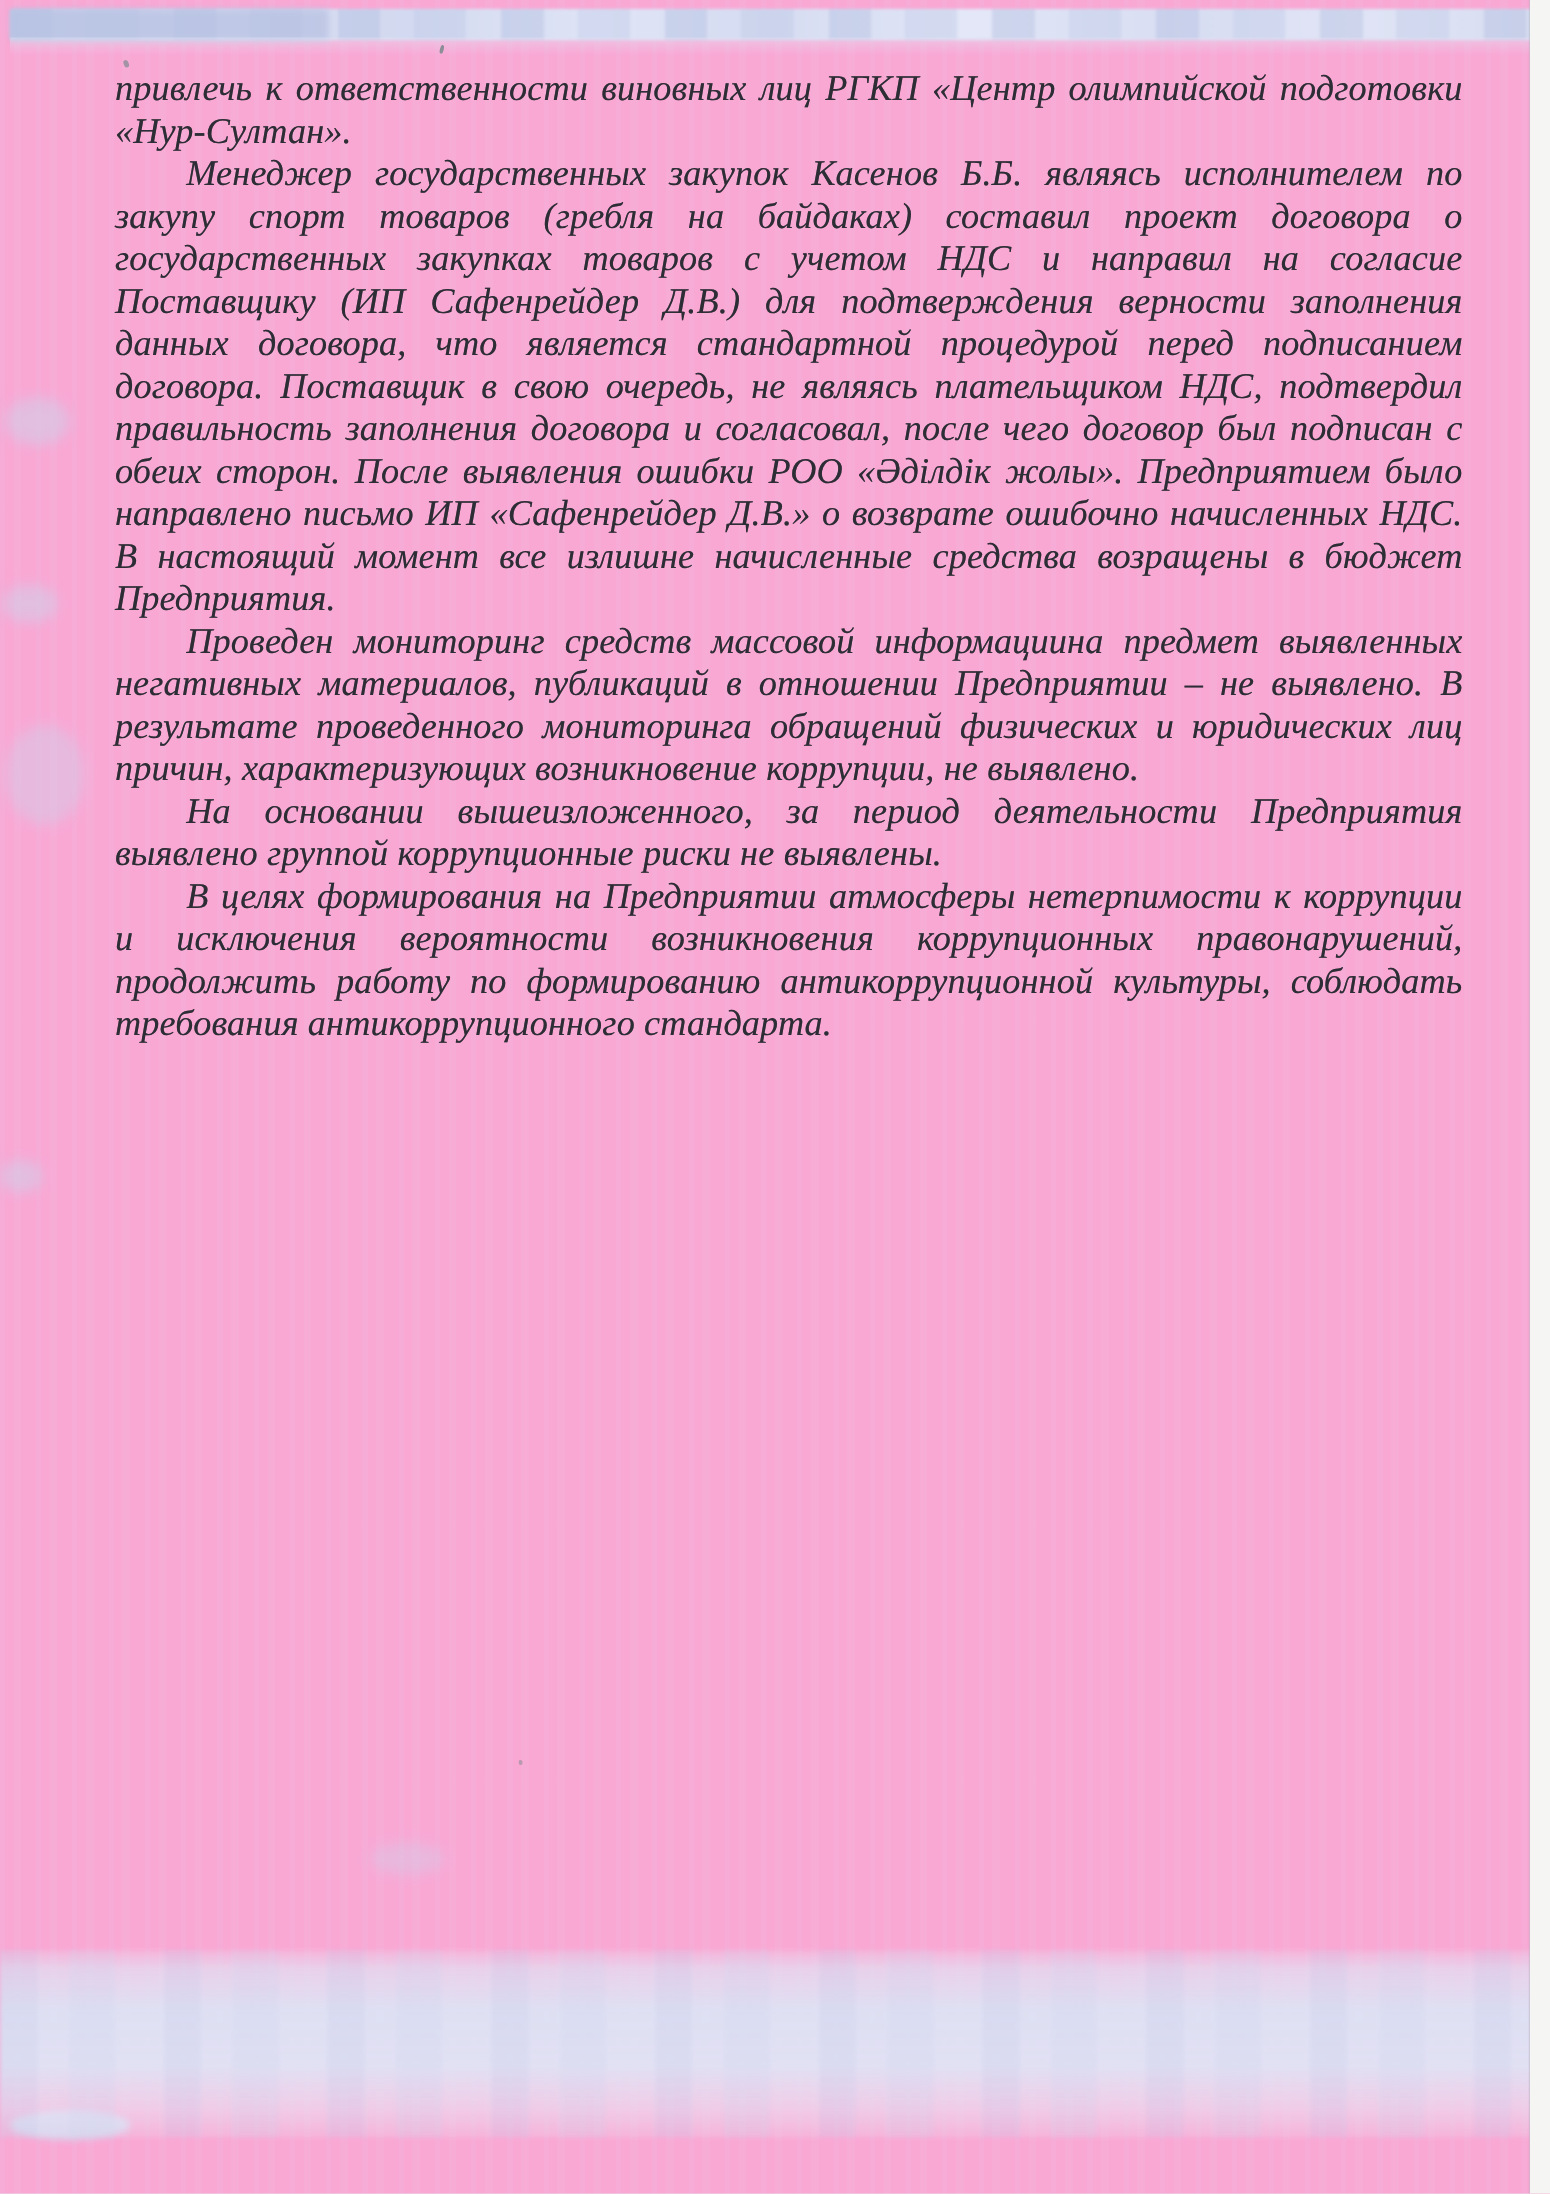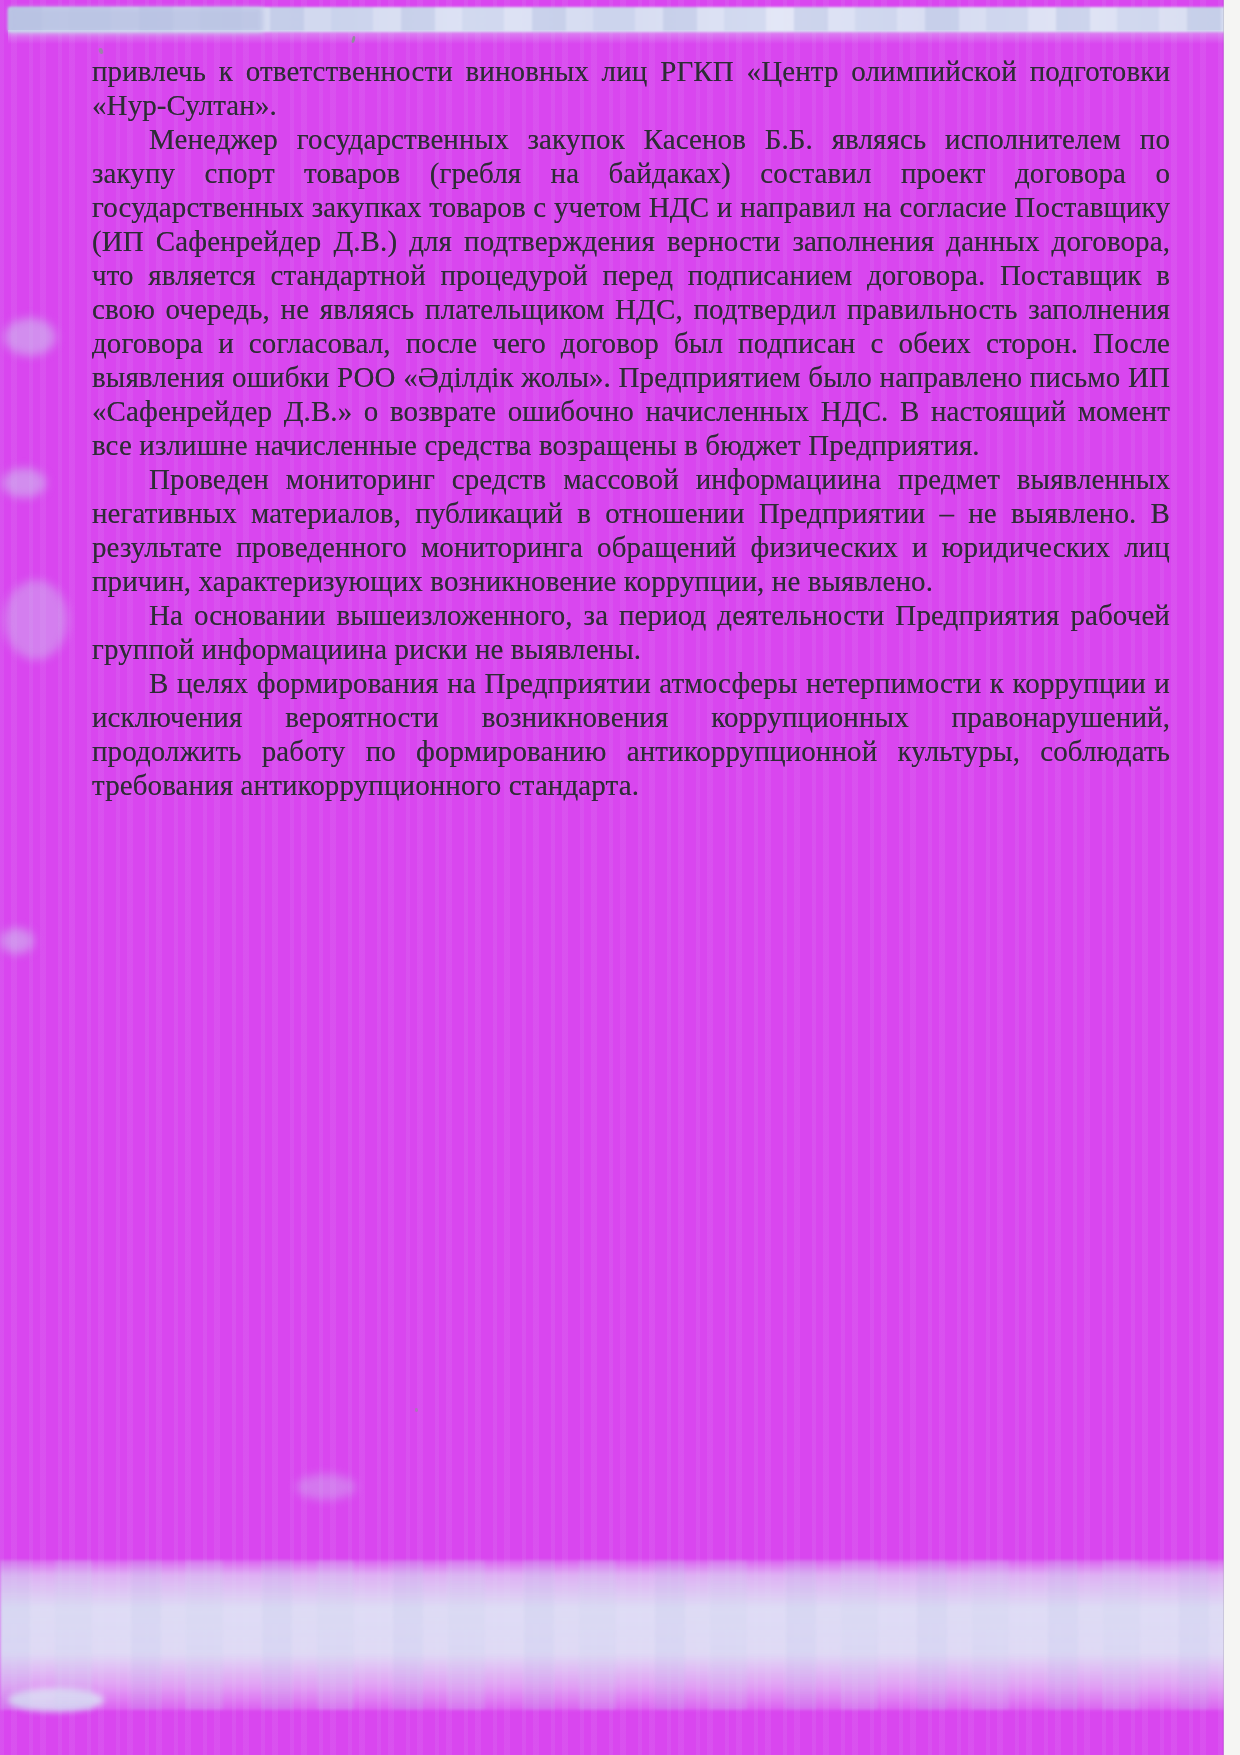--- a/index.html
+++ b/index.html
@@ -6,23 +6,24 @@
   html, body {
     margin: 0;
     padding: 0;
     background: #e9e9e9;
   }
   .page {
     position: relative;
     width: 1240px;
     height: 1755px;
     margin: 0 auto;
-    background: #d946ef;
+    background: #f9a8d4;
     overflow: hidden;
     font-family: "Liberation Serif", "DejaVu Serif", serif;
+    font-style: italic;
   }
   
   .grain {
     position: absolute;
     inset: 0;
     background: repeating-linear-gradient(90deg,
       rgba(211,217,239,0.08) 0 4px,
       rgba(255,255,255,0)    4px 11px,
       rgba(223,228,245,0.07) 11px 17px,
       rgba(255,255,255,0)    17px 29px);
@@ -162,21 +163,21 @@
   <div class="blob b2"></div>
   <div class="blob b3"></div>
   <div class="blob b4"></div>
   <div class="blob b5"></div>
   <div class="blob b6"></div>
 
   <div class="textblock">
     <p>привлечь к ответственности виновных лиц РГКП «Центр олимпийской подготовки «Нур-Султан».</p>
     <p class="ind">Менеджер государственных закупок Касенов Б.Б. являясь исполнителем по закупу спорт товаров (гребля на байдаках) составил проект договора о государственных закупках товаров с учетом НДС и направил на согласие Поставщику (ИП Сафенрейдер Д.В.) для подтверждения верности заполнения данных договора, что является стандартной процедурой перед подписанием договора. Поставщик в свою очередь, не являясь плательщиком НДС, подтвердил правильность заполнения договора и согласовал, после чего договор был подписан с обеих сторон. После выявления ошибки РОО «Әділдік жолы». Предприятием было направлено письмо ИП «Сафенрейдер Д.В.» о возврате ошибочно начисленных НДС. В настоящий момент все излишне начисленные средства возращены в бюджет Предприятия.</p>
     <p class="ind">Проведен мониторинг средств массовой информациина предмет выявленных негативных материалов, публикаций в отношении Предприятии – не выявлено. В результате проведенного мониторинга обращений физических и юридических лиц причин, характеризующих возникновение коррупции, не выявлено.</p>
-    <p class="ind">На основании вышеизложенного, за период деятельности Предприятия рабочей группой информациина риски не выявлены.</p>
+    <p class="ind">На основании вышеизложенного, за период деятельности Предприятия выявлено группой коррупционные риски не выявлены.</p>
     <p class="ind">В целях формирования на Предприятии атмосферы нетерпимости к коррупции и исключения вероятности возникновения коррупционных правонарушений, продолжить работу по формированию антикоррупционной культуры, соблюдать требования антикоррупционного стандарта.</p>
   </div>
 
   <div class="bottom-wash"></div>
 
   <div class="right-strip"></div>
   <div class="right-edge-line"></div>
 
 </div>
 

